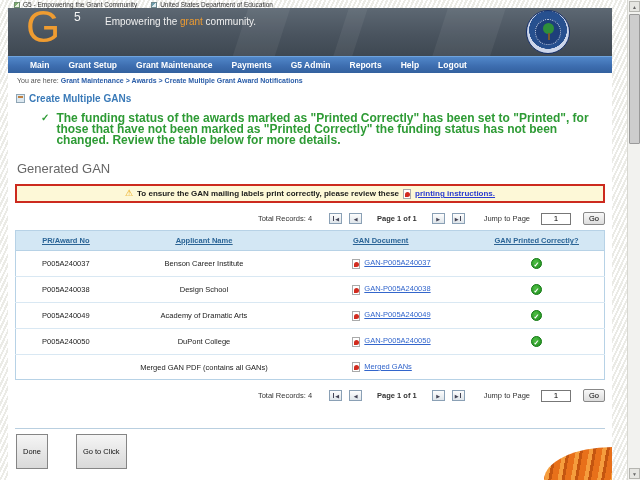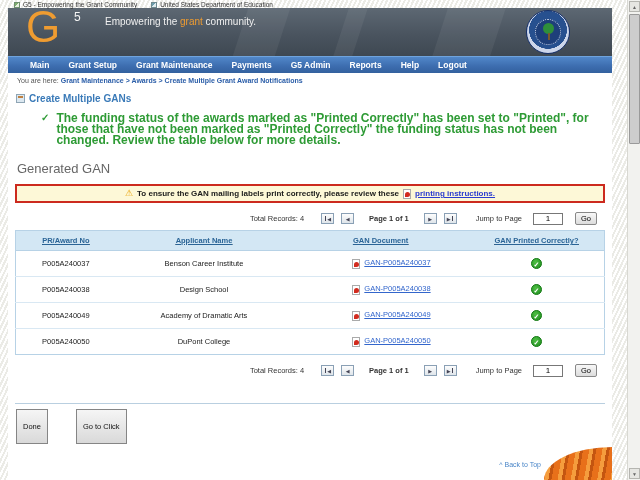--- a/index.html
+++ b/index.html
@@ -62,21 +62,21 @@
 
   .warning-box { margin-top:8px; border:2px solid #cc2a1e; background:#fdf8d7; height:19px;
     display:flex; align-items:center; justify-content:center; gap:4px; }
   .warn-icon { color:#e8a000; font-size:9px; line-height:9px; }
   .warn-text { font-size:8px; font-weight:bold; color:#1a1a1a; }
   .warn-link { font-size:8px; font-weight:bold; color:#2a3bd0; text-decoration:underline; cursor:pointer; }
 
   .pdf-icon { display:inline-block; width:8px; height:10px; background:#fff; border:1px solid #aaa; position:relative; vertical-align:middle; }
   .pdf-icon::after { content:""; position:absolute; left:1px; top:2px; width:5px; height:5px; background:#d22b1e; border-radius:50% 50% 50% 0; }
 
-  .pagination { margin:9px 8px 0 0; display:flex; justify-content:flex-end; align-items:center; gap:7px; font-size:7.5px; color:#333; }
+  .pagination { margin:9px 0 0 0; display:flex; justify-content:flex-end; align-items:center; gap:7px; font-size:7.5px; color:#333; }
   .pg-total { margin-right:10px; }
   .pg-btn { width:13px; height:11px; border:1px solid #8aa0b5; background:linear-gradient(180deg,#fdfdfd,#dfe5ea);
     display:flex; align-items:center; justify-content:center; font-size:5px; color:#445; cursor:pointer; }
   .pg-first::before,.pg-last::after { content:""; width:1px; height:5px; background:#445; display:inline-block; margin:0 1px; }
   .pg-status { font-weight:bold; margin:0 8px; }
   .pg-jump-label { margin-left:12px; }
   .pg-input { width:30px; height:12px; border:1px solid #777; font-size:8px; text-align:center; margin-left:4px; }
   .pg-go { margin-left:5px; font-size:7.5px; padding:1px 5px; border:1px solid #888; border-radius:2px;
     background:linear-gradient(180deg,#f8f8f8,#dcdcdc); cursor:pointer; }
 
@@ -217,20 +217,26 @@
           <td>Academy of Dramatic Arts</td>
           <td class="cell-doc"><span class="pdf-icon"></span><a class="doc-link">GAN-P005A240049</a></td>
           <td><span class="check-circle">✓</span></td>
         </tr>
         <tr>
           <td>P005A240050</td>
           <td>DuPont College</td>
           <td class="cell-doc"><span class="pdf-icon"></span><a class="doc-link">GAN-P005A240050</a></td>
           <td><span class="check-circle">✓</span></td>
         </tr>
+        <tr>
+          <td></td>
+          <td>Merged GAN PDF (contains all GANs)</td>
+          <td class="cell-doc"><span class="pdf-icon"></span><a class="doc-link">Merged GANs</a></td>
+          <td></td>
+        </tr>
       </tbody>
     </table>
 
     <div class="pagination">
       <span class="pg-total"><span>Total Records:</span> <span>4</span></span>
       <span class="pg-btn pg-first">◀</span>
       <span class="pg-btn">◀</span>
       <span class="pg-status">Page 1 of 1</span>
       <span class="pg-btn">▶</span>
       <span class="pg-btn pg-last">▶</span>

